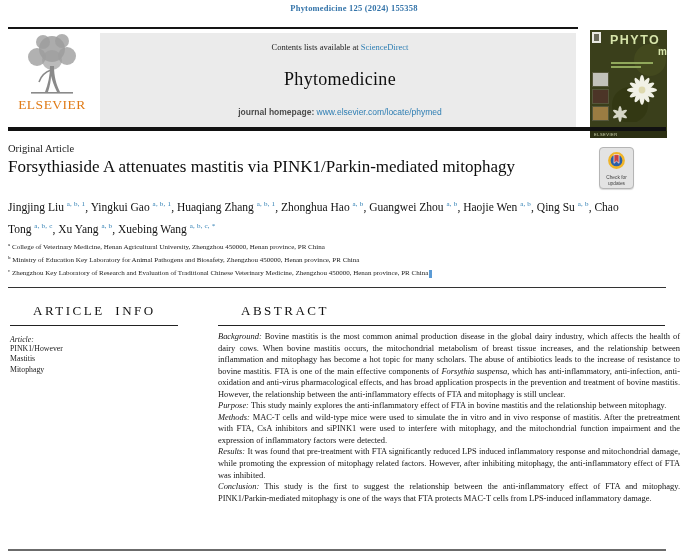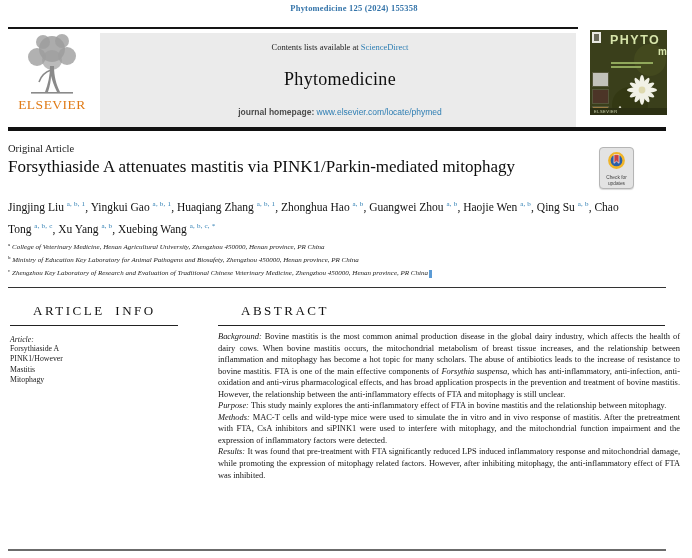--- a/index.html
+++ b/index.html
@@ -22,21 +22,21 @@
     position:absolute; left:100px; top:33px; width:476px; height:94px; background:#ebebeb;
     display:flex; flex-direction:column; align-items:center; justify-content:space-between;
     padding:9px 0 10px 4px;
   }
   .contents-line { font-size:8.5px; color:#222; }
   .link { color:#2e7eb3; text-decoration:none; cursor:pointer; }
   .journal-title { font-size:18px; color:#0f0f0f; letter-spacing:.3px; }
   .homepage-line { font-family:"Liberation Sans", sans-serif; font-size:8.5px; color:#4c4c4c; font-weight:bold; }
   .homepage-line .link { font-weight:normal; }
 
-  .cover { position:absolute; left:590px; top:30px; width:77px; height:85px; background:#3a3f1b; overflow:hidden; }
+  .cover { position:absolute; left:590px; top:30px; width:77px; height:108px; background:#3a3f1b; overflow:hidden; }
   .cover svg { position:absolute; left:0; top:0; }
   .cover-logo { position:absolute; left:2px; top:2px; width:9px; height:11px; background:#e9e9e2; }
   .cover-logo::after { content:""; position:absolute; left:2px; top:2px; width:5px; height:7px; background:#6a6a5a; }
   .cover-title { position:absolute; left:20px; top:4px; color:#d7e5ab; font-family:"Liberation Sans",sans-serif; line-height:1.05; }
   .cover-title .t1 { font-size:12.5px; font-weight:bold; letter-spacing:1.5px; }
   .cover-title .t2 { font-size:10px; font-weight:bold; letter-spacing:.4px;margin-left:48px; }
   .cover-sub { position:absolute; left:21px; top:32px; }
   .cover-sub div { height:2px; background:#90a85b; margin-bottom:2px; }
   .thumbs { position:absolute; left:2px; top:42px; width:17px; }
   .thumbs div { width:17px; height:15px; margin-bottom:2px; border:1px solid #55563a; }
@@ -50,21 +50,21 @@
   .article-title { position:absolute; left:8px; top:157px; width:585px; font-size:17px; font-weight:500; color:#0d0d0d; }
 
   .badge { position:absolute; left:599px; top:147px; width:35px; height:42px; background:#e3e3e3;
     border:1px solid #b5b5b5; border-radius:4px; text-align:center; padding-top:3px; cursor:pointer;
     box-shadow:0 1px 1px rgba(0,0,0,.15); }
   .badge-label { font-family:"Liberation Sans",sans-serif; font-size:4.8px; color:#3f3f3f; line-height:1.25; margin-top:1px; }
 
   .authors { position:absolute; left:8px; top:195px; width:612px; font-size:11.5px; line-height:19px; color:#111; }
   .authors sup { font-size:7px; color:#2e7eb3; letter-spacing:.2px; }
   .affils { position:absolute; left:8px; top:240px; width:660px; font-size:7px; line-height:9.6px; color:#222; }
-  .affils .aff { font-style:italic; }
+  .affils .aff { }
   .affils sup { font-size:5px; font-style:normal; }
   .cursor-mark { display:inline-block; width:3px; height:8px; background:#5b9bd5; vertical-align:middle; margin-left:1px; }
 
   .rule-full { position:absolute; left:8px; top:287px; width:658px; height:1px; background:#333; }
 
   .leftcol { position:absolute; left:10px; top:303px; width:170px; }
   .rightcol { position:absolute; left:218px; top:303px; width:462px; }
   .col-heading { font-size:13px; font-weight:normal; letter-spacing:2.5px; word-spacing:5px; color:#111;margin-left:23px; }
   .col-rule { height:1px; background:#222; margin-top:6px; }
   .leftcol .col-rule { width:168px; }
@@ -189,33 +189,33 @@
       <div class="aff-line"><sup>c</sup> <span class="aff">Zhengzhou Key Laboratory of Research and Evaluation of Traditional Chinese Veterinary Medicine, Zhengzhou 450000, Henan province, PR China</span><span class="cursor-mark"></span></div>
     </div>
 
   <div class="rule-full"></div>
 
   <div class="leftcol">
     <div class="col-heading">ARTICLE INFO</div>
     <div class="col-rule"></div>
     <div class="kw-label">Article:</div>
     <div id="keywords">
-        <div class="kw-item">Forsythiaside A</div>
         <div class="kw-item">PINK1/However</div>
         <div class="kw-item">Mastitis</div>
         <div class="kw-item">Mitophagy</div>
       </div>
   </div>
 
   <div class="rightcol">
     <div class="col-heading">ABSTRACT</div>
     <div class="col-rule"></div>
     <div class="abstract-body" id="abstract">
         <p><i class="lbl">Background:</i> Bovine mastitis is the most common animal production disease in the global dairy industry, which affects the health of dairy cows. When bovine mastitis occurs, the mitochondrial metabolism of breast tissue increases, and the relationship between inflammation and mitophagy has become a hot topic for many scholars. The abuse of antibiotics leads to the increase of resistance to bovine mastitis. FTA is one of the main effective components of <i>Forsythia suspensa</i>, which has anti-inflammatory, anti-infection, anti-oxidation and anti-virus pharmacological effects, and has broad application prospects in the prevention and treatment of bovine mastitis. However, the relationship between the anti-inflammatory effects of FTA and mitophagy is still unclear.</p>
         <p><i class="lbl">Purpose:</i> This study mainly explores the anti-inflammatory effect of FTA in bovine mastitis and the relationship between mitophagy.</p>
         <p><i class="lbl">Methods:</i> MAC-T cells and wild-type mice were used to simulate the in vitro and in vivo response of mastitis. After the pretreatment with FTA, CsA inhibitors and siPINK1 were used to interfere with mitophagy, and the mitochondrial function impairment and the expression of inflammatory factors were detected.</p>
         <p><i class="lbl">Results:</i> It was found that pre-treatment with FTA significantly reduced LPS induced inflammatory response and mitochondrial damage, while promoting the expression of mitophagy related factors. However, after inhibiting mitophagy, the anti-inflammatory effect of FTA was inhibited.</p>
+        <p><i class="lbl">Conclusion:</i> This study is the first to suggest the relationship between the anti-inflammatory effect of FTA and mitophagy. PINK1/Parkin-mediated mitophagy is one of the ways that FTA protects MAC-T cells from LPS-induced inflammatory damage.</p>
       </div>
   </div>
 
   <div class="bottomrule"></div>
 
 </div>
 
 </body></html>

